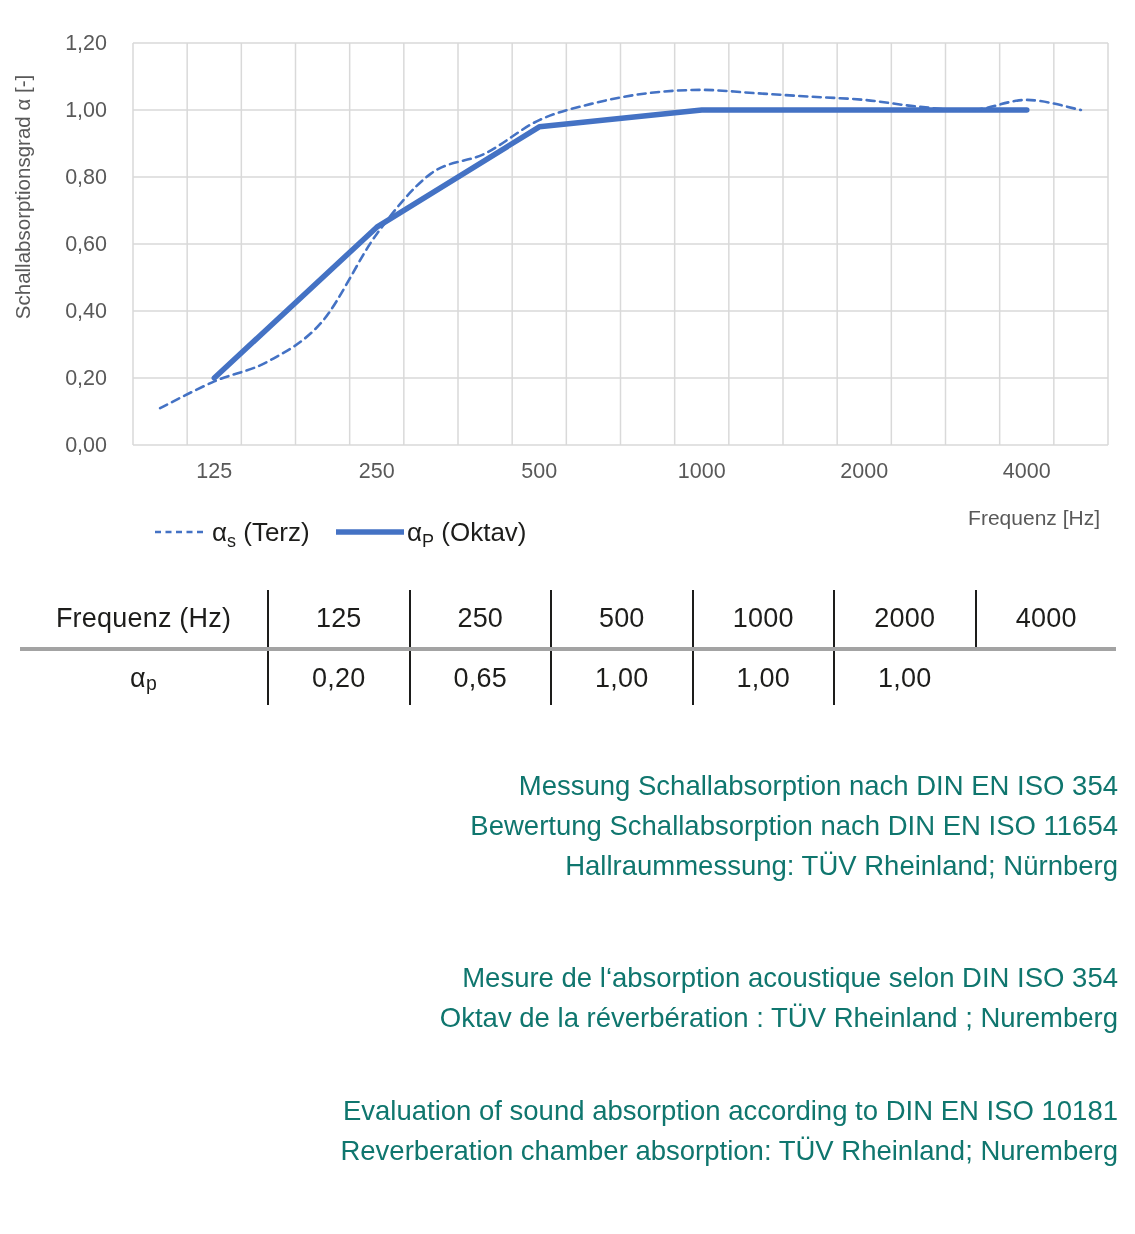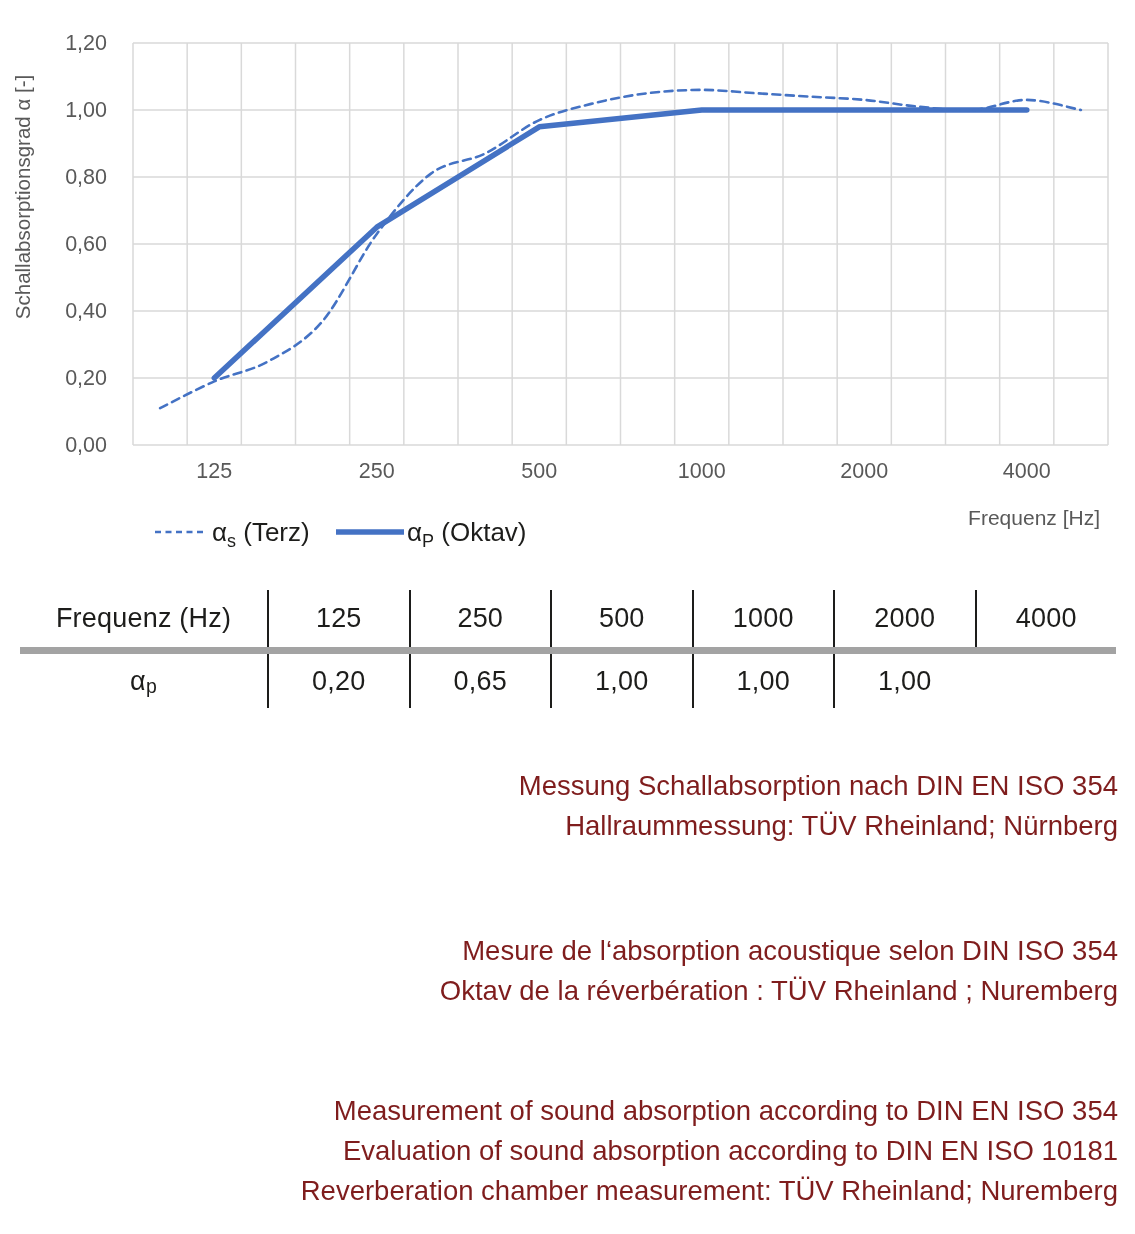--- a/index.html
+++ b/index.html
@@ -1,30 +1,30 @@
 <!DOCTYPE html>
 <html><head>
 <meta charset="utf-8">
 <style>
   html,body{margin:0;padding:0;background:#ffffff;}
   body{width:1135px;height:1234px;position:relative;font-family:"Liberation Sans",sans-serif;color:#1d1d1b;overflow:hidden;}
   #chart-wrap{position:absolute;left:0;top:0;width:1135px;height:560px;}
   
   #freq-table{position:absolute;left:20px;top:590px;width:1096px;}
   .t-row{display:grid;grid-template-columns:247px repeat(6,141.5px);}
-  .t-row.header{border-bottom:7px solid #a3a3a3;}
+  .t-row.header{border-bottom:4px solid #a3a3a3;}
   .t-cell{display:flex;align-items:center;justify-content:center;font-size:27px;letter-spacing:0.2px;}
   .t-row.header .t-cell{height:57px;}
   .t-row.values .t-cell{height:54px;}
   .t-cell + .t-cell{border-left:2.5px solid #1d1d1b;}
   .t-cell sub{font-size:0.72em;line-height:0;position:relative;top:0.25em;}
   
-  .notes{position:absolute;right:17px;text-align:right;font-size:27.5px;line-height:40px;color:#7f1d1d;white-space:nowrap;}
+  .notes{position:absolute;right:17px;text-align:right;font-size:27.5px;line-height:40px;color:#0f766e;white-space:nowrap;}
   #notes-de{top:766px;}
-  #notes-fr{top:931px;}
+  #notes-fr{top:958px;}
   #notes-en{top:1091px;}
 </style>
 </head>
 <body>
 
 <div id="chart-wrap">
   <svg id="chart-svg" width="1135" height="560" viewBox="0 0 1135 560">
       <line x1="133" y1="43" x2="133" y2="445" stroke="#D9D9D9" stroke-width="1.5"></line>
       <line x1="187.16666666666666" y1="43" x2="187.16666666666666" y2="445" stroke="#D9D9D9" stroke-width="1.5"></line>
       <line x1="241.33333333333331" y1="43" x2="241.33333333333331" y2="445" stroke="#D9D9D9" stroke-width="1.5"></line>
@@ -93,23 +93,23 @@
     <div class="t-cell">0,20</div>
     <div class="t-cell">0,65</div>
     <div class="t-cell">1,00</div>
     <div class="t-cell">1,00</div>
     <div class="t-cell">1,00</div>
   </div>
 </div>
 
 <div class="notes" id="notes-de">
   <div>Messung Schallabsorption nach DIN EN ISO 354</div>
+  <div>Bewertung Schallabsorption nach DIN EN ISO 11654</div>
   <div>Hallraummessung: TÜV Rheinland; Nürnberg</div>
 </div>
 <div class="notes" id="notes-fr">
   <div>Mesure de l‘absorption acoustique selon DIN ISO 354</div>
   <div>Oktav de la réverbération : TÜV Rheinland ; Nuremberg</div>
 </div>
 <div class="notes" id="notes-en">
-  <div>Measurement of sound absorption according to DIN EN ISO 354</div>
   <div>Evaluation of sound absorption according to DIN EN ISO 10181</div>
-  <div>Reverberation chamber measurement: TÜV Rheinland; Nuremberg</div>
+  <div>Reverberation chamber absorption: TÜV Rheinland; Nuremberg</div>
 </div>
 
 </body></html>

